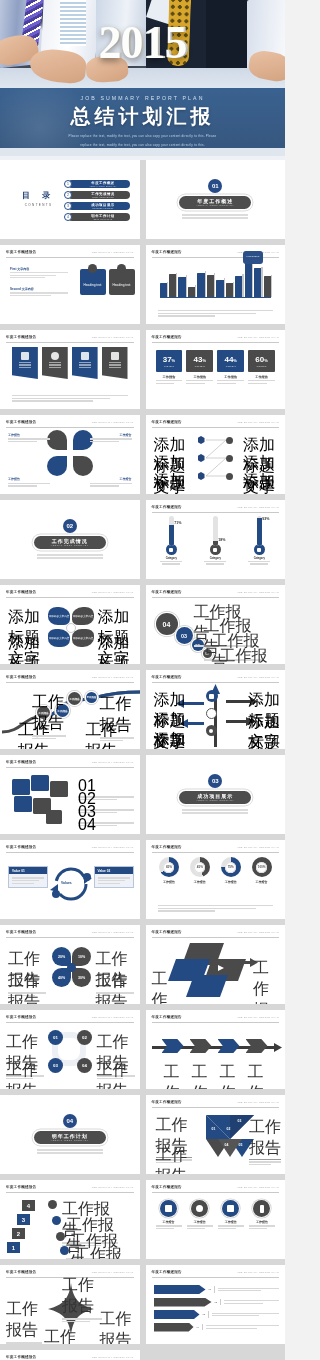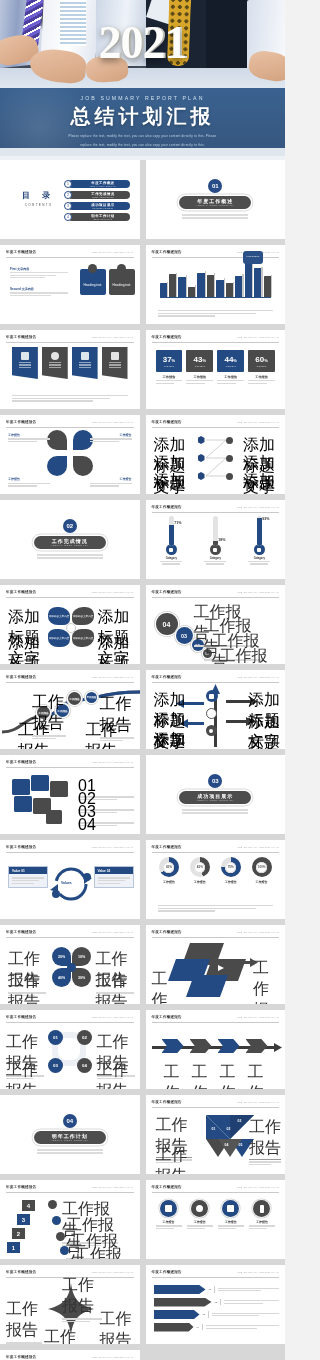--- a/index.html
+++ b/index.html
@@ -214,21 +214,21 @@
         <div class="vest2"></div>
       <div class="collar"></div>
         <div class="tie-yellow"></div>
       <div class="shirt s4"></div>
       <div class="paper"></div>
       <div class="hand h1"></div>
         <div class="hand h2"></div>
       <div class="hand h3"></div>
         <div class="hand h4"></div>
     </div>
-    <div class="year2021">2021</div>
+    <div class="year2021">2015</div>
     <div class="cover-band">
       <div class="cband-en">JOB SUMMARY REPORT PLAN</div>
       <div class="cband-cn">总结计划汇报</div>
       <div class="cband-sub">Please replace the text, modify the text, you can also copy your content directly to this. Please</div>
       <div class="cband-sub">replace the text, modify the text, you can also copy your content directly to this.</div>
     </div>
     <div class="cover-foot"></div>
   </div>
 
   <div class="grid">

